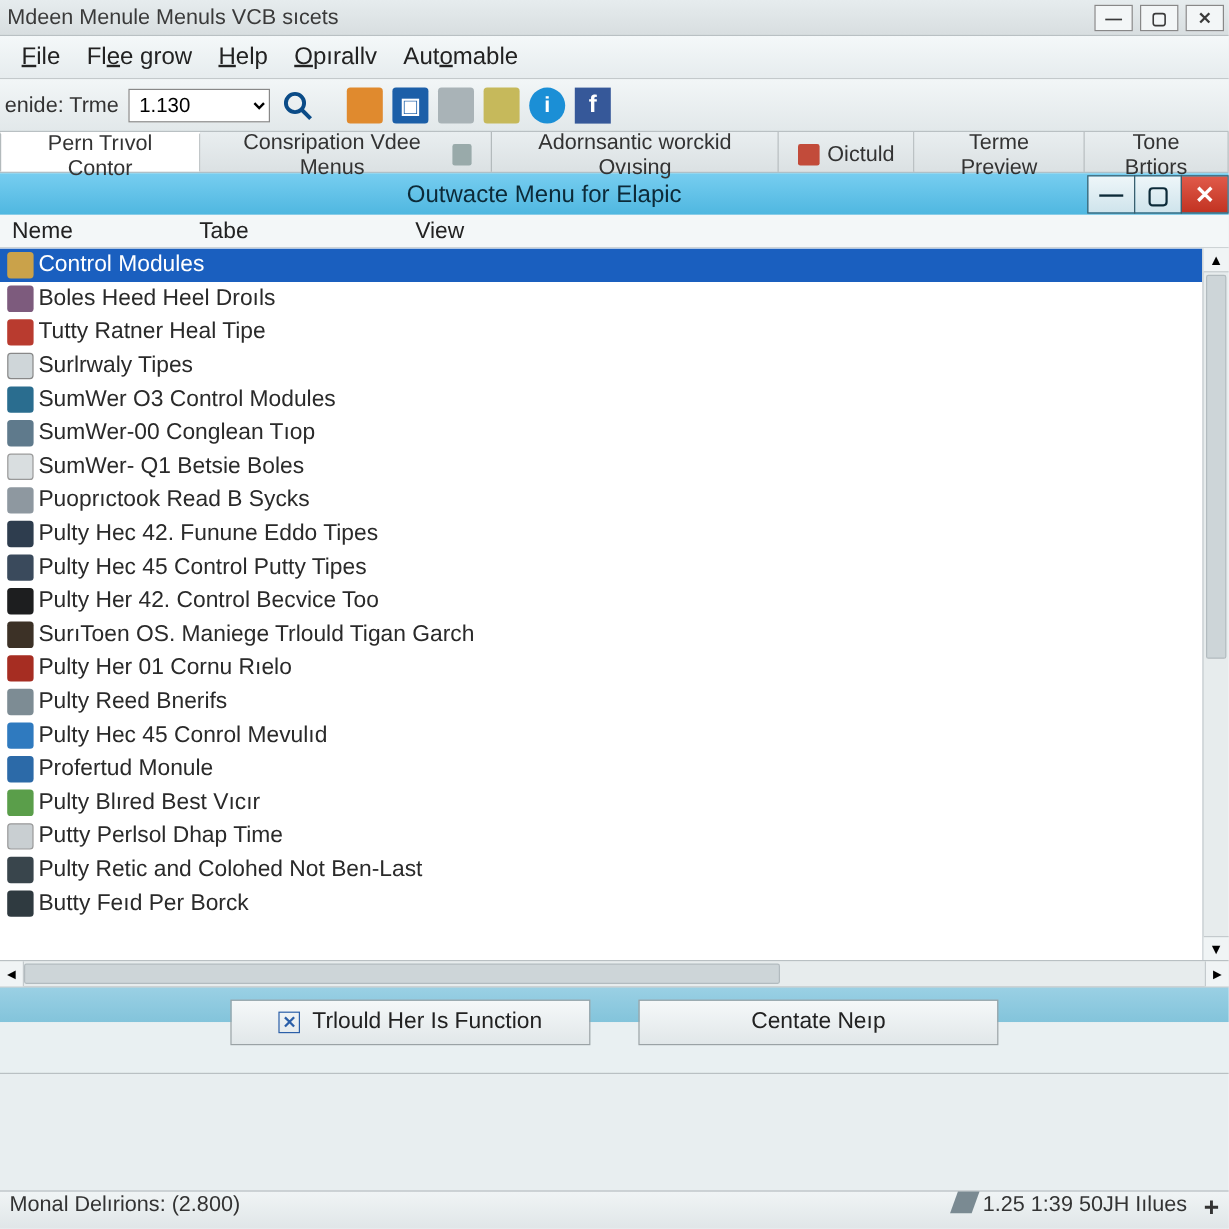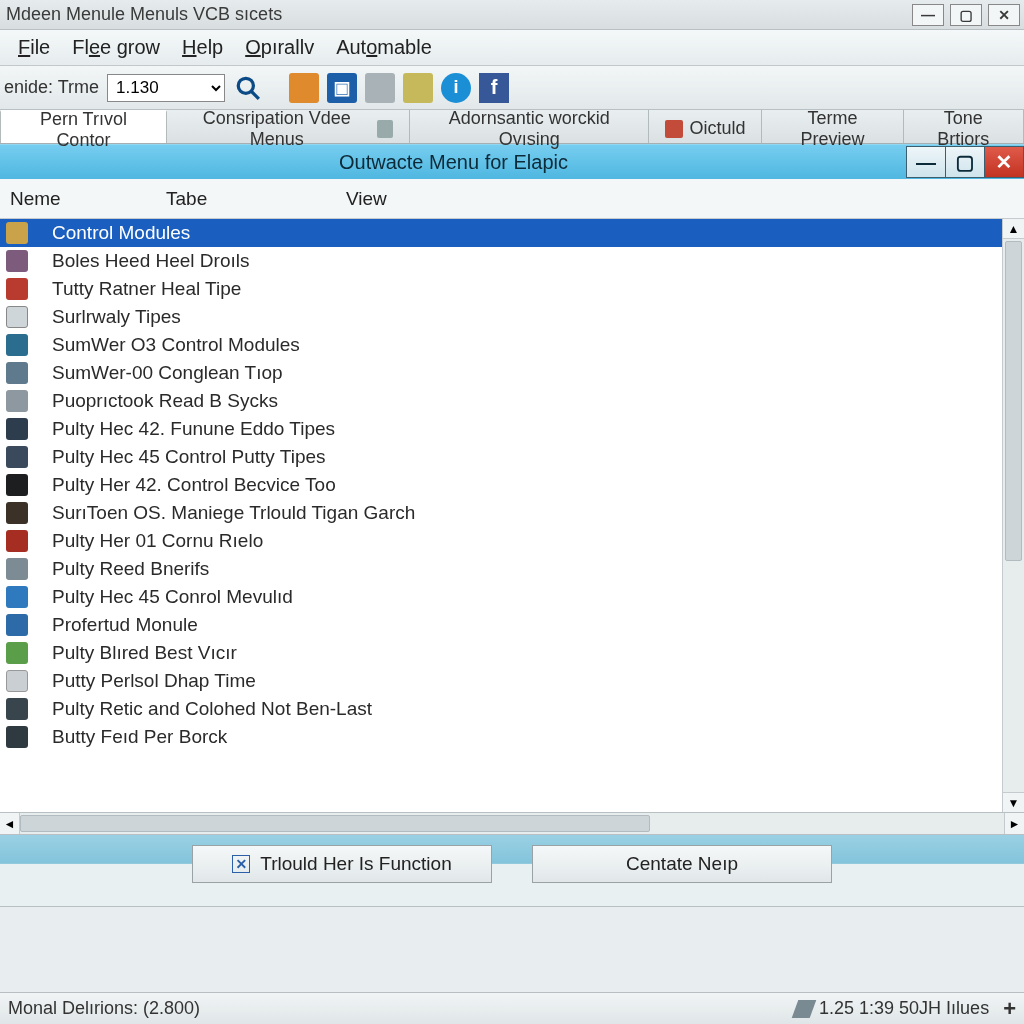--- a/index.html
+++ b/index.html
@@ -113,21 +113,21 @@
     width:40px; height:32px;
     border:1px solid #3b5f6e;
     display:flex; align-items:center; justify-content:center;
     background: linear-gradient(#eef6f9,#cfe4ec);
     font-weight:bold; cursor:pointer;
     margin-left:-1px;
   }
   .cwin-close { background: linear-gradient(#e05a4a,#c23322); color:#fff; }
   
   .colhdrs {
-    height: 40px;
+    height: 28px;
     background: #f3f7f8;
     display:flex; align-items:center;
     padding-left: 10px;
     gap: 40px;
     font-size: 19px;
     color:#222;
     border-bottom: 1px solid #c4cacd;
   }
   .colhdrs span:nth-child(1){ width: 80px;}
   .colhdrs span:nth-child(2){ width: 140px; margin-left: 36px;}
@@ -142,21 +142,21 @@
   .list {
     flex:1;
     overflow: hidden;
   }
   .row {
     display:flex; align-items:center;
     height: 28px;
     padding-left: 6px;
     font-size: 19px;
     color:#2a2a2a;
-    gap: 24px;
+    gap: 4px;
     cursor:pointer;
     white-space: nowrap;
   }
   .row.sel { background:#1a5fbf; color:#fff; }
   .row .ricon {
     width:22px; height:22px; border-radius:3px;
     flex-shrink:0;
   }
   .vscroll {
     width: 22px;
@@ -209,21 +209,21 @@
     width:18px; height:18px; border:1px solid #2b5fa8;
     display:flex; align-items:center; justify-content:center;
     color:#2b5fa8; font-size:14px; font-weight:bold;
   }
   
   .statusbar {
     position:absolute; left:0; right:0; bottom:0;
     height: 32px;
     background: linear-gradient(#f0f4f5,#e0e6e8);
     border-top:1px solid #b8bfc2;
-    display:flex; align-items:center;
+    display:flex; 
     padding: 0 8px;
     font-size: 18px; color:#333;
   }
   .statusbar .sleft{ flex:1; }
   .statusbar .sicon{ width:18px;height:18px; background:#7a8a92; transform:skewX(-20deg); margin-right:6px;}
   .statusbar .plus{ font-size:22px; font-weight:bold; margin-left:14px;}
 
   
   .c0{background:#caa24a;} .c1{background:#7d5b7d;} .c2{background:#b93b2f;}
   .c3{background:#c2362b;} .c4{background:#cfd6d9;border:1px solid #888;}
@@ -332,20 +332,24 @@
         </div>
         <div class="row">
           <span class="ricon c5"></span>
           <span>SumWer O3 Control Modules</span>
         </div>
         <div class="row">
           <span class="ricon c6"></span>
           <span>SumWer-00 Conglean Tıop</span>
         </div>
         <div class="row">
+          <span class="ricon c7"></span>
+          <span>SumWer- Q1 Betsie Boles</span>
+        </div>
+        <div class="row">
           <span class="ricon c8"></span>
           <span>Puoprıctook Read B Sycks</span>
         </div>
         <div class="row">
           <span class="ricon c9"></span>
           <span>Pulty Hec 42. Funune Eddo Tipes</span>
         </div>
         <div class="row">
           <span class="ricon c10"></span>
           <span>Pulty Hec 45 Control Putty Tipes</span>

